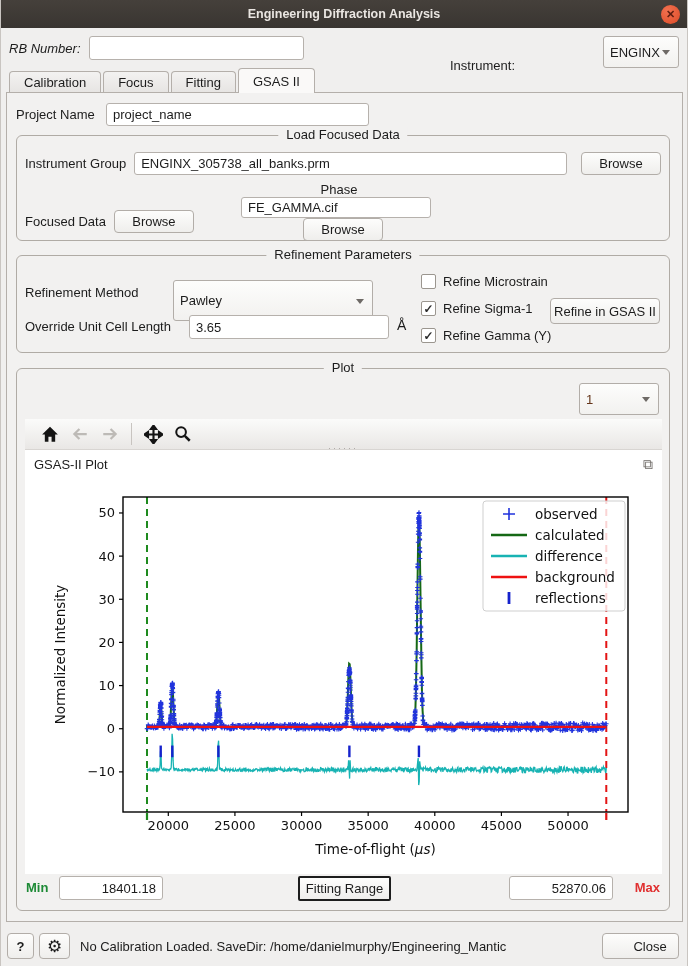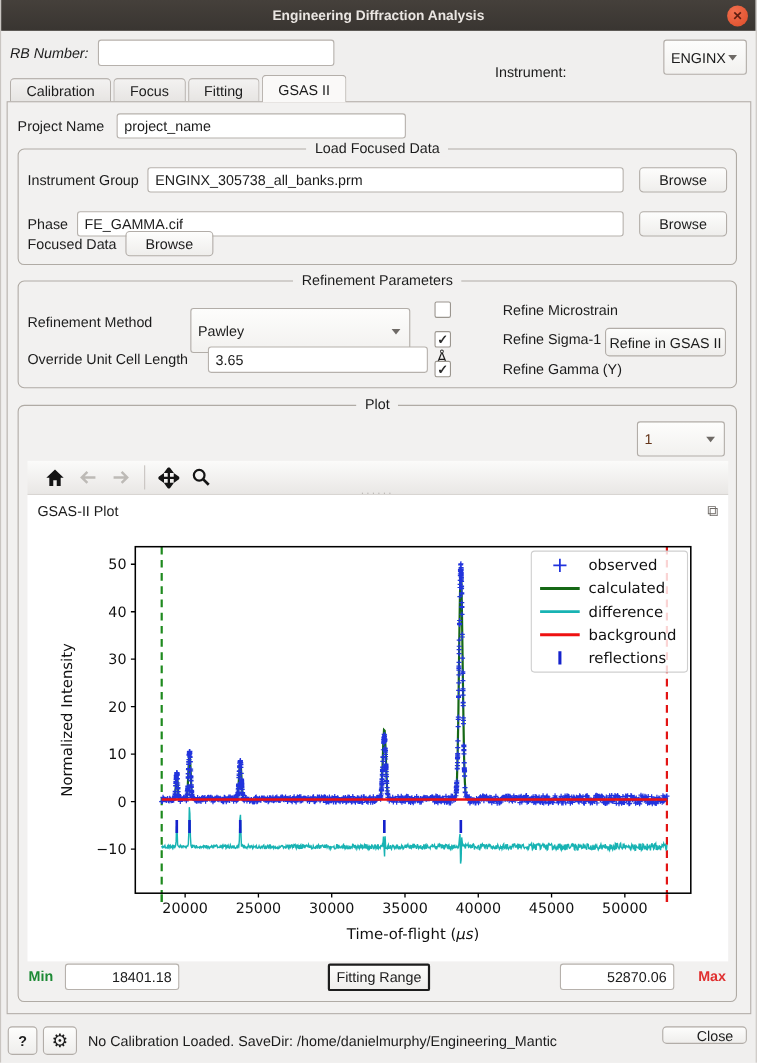--- a/index.html
+++ b/index.html
@@ -58,21 +58,21 @@
   .lfd-row { position:absolute; left:8px; right:8px; height:23px; display:flex; align-items:center; }
   .lfd-row .input { flex:1; height:23px; margin-right:14px; }
   .lfd-row .lbl { margin-right:8px; white-space:nowrap; }
   .lfd-browse { width:80px; height:23px; flex:none; }
   
   .rp-method-label { position:absolute; left:8px; top:29px; }
   .rp-method-combo { position:absolute; left:156px; top:24px; width:200px; height:41px; }
   .rp-ov-label { position:absolute; left:8px; top:63px; }
   .rp-ov-input { position:absolute; left:172px; top:59px; width:200px; height:24px; }
   .rp-unit { position:absolute; left:380px; top:61px; font-size:14px; }
-  .cbrow { position:absolute; left:378px; display:flex; align-items:center;gap:40px; }
+  .cbrow { position:absolute; left:404px; display:flex; align-items:center; }
   .refine-btn { position:absolute; left:533px; top:42px; width:110px; height:26px; }
   
   .plot-combo { position:absolute; right:10px; top:14px; width:80px; height:24px; }
   .plot-combo .val { color:#64351a; }
   .mpl-toolbar { position:absolute; left:8px; top:50px; width:637px; height:31px;
     background:linear-gradient(#fbfbfa,#e9e7e5); border-bottom:1px solid #d8d5d2;
     display:flex; align-items:center; padding-left:10px; }
   .tool { width:30px; height:26px; display:flex; align-items:center; justify-content:center; cursor:default; }
   .tool-sep { width:1px; height:22px; background:#c8c4c0; margin:0 6px; }
   .splitter-dots { position:absolute; left:50%; transform:translateX(-50%); top:74px;
@@ -87,21 +87,21 @@
   .min-input { position:absolute; left:42px; top:0; width:104px; height:24px; text-align:right; }
   .range-btn { position:absolute; left:281px; top:0; width:93px; height:25px;
     border:2px solid #1d1d1d; border-radius:2px; }
   .max-input { position:absolute; right:56px; top:0; width:104px; height:24px; text-align:right; }
   .max-label { position:absolute; right:9px; top:4px; color:#e03030; font-weight:bold; }
   
   .statusbar { position:absolute; left:0; bottom:0; width:100%; height:38px; }
   .help-btn { position:absolute; left:6px; top:5px; width:27px; height:26px; font-weight:bold; }
   .gear-btn { position:absolute; left:38px; top:5px; width:31px; height:26px; font-size:17px; }
   .status-msg { position:absolute; left:79px; top:11px; white-space:nowrap; }
-  .close-btn { position:absolute; right:8px; top:5px; width:77px; height:16px;padding-left:19px; }
+  .close-btn { position:absolute; right:8px; top:5px; width:77px; height:26px;padding-left:19px; }
 </style>
 </head>
 <body>
 
 <div class="titlebar">
   <span class="title">Engineering Diffraction Analysis</span>
   <span class="winclose">✕</span>
 </div>
 
 <div class="toprow">
@@ -126,21 +126,21 @@
   <span class="lbl proj-label">Project Name</span>
   <input class="input proj-input" value="project_name" style="">
 
   <div class="groupbox" style="left:9px; top:42px; width:654px; height:106px;">
     <span class="gtitle">Load Focused Data</span>
     <div class="lfd-row" style="top:16px;">
       <span class="lbl">Instrument Group</span>
       <input class="input" value="ENGINX_305738_all_banks.prm" style="">
       <button class="btn lfd-browse">Browse</button>
     </div>
-    <div class="lfd-row" style="top:56px;">
+    <div class="lfd-row" style="top:46px;flex-direction:column;">
       <span class="lbl">Phase</span>
       <input class="input" value="FE_GAMMA.cif" style="">
       <button class="btn lfd-browse">Browse</button>
     </div>
     <div class="lfd-row" style="top:74px;">
       <span class="lbl">Focused Data</span>
       <button class="btn lfd-browse">Browse</button>
     </div>
   </div>
 

